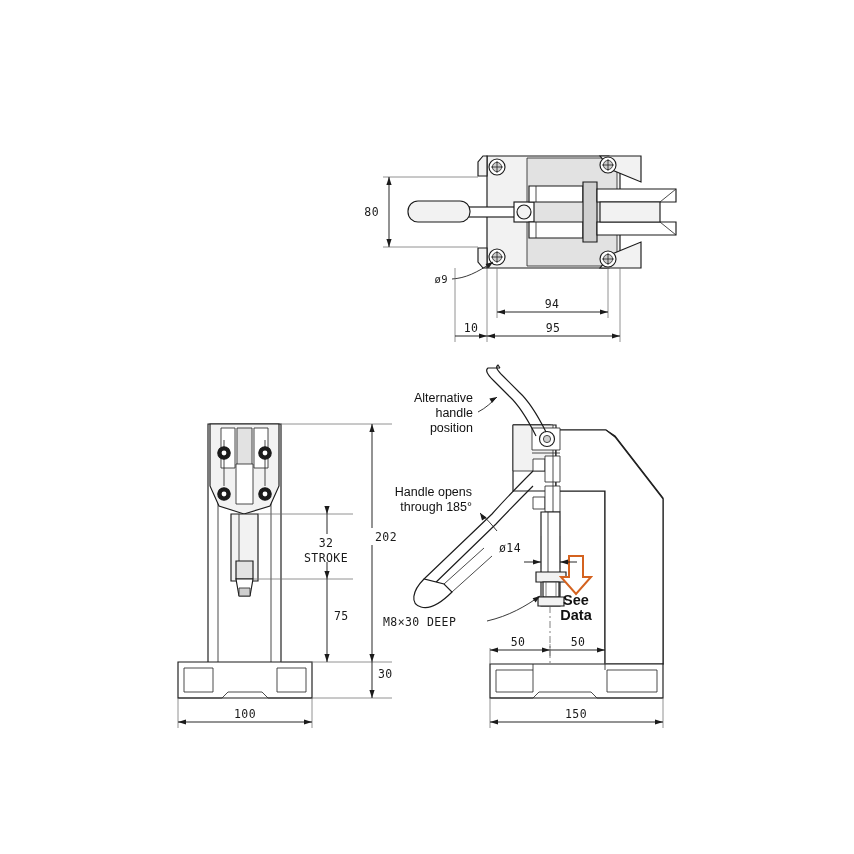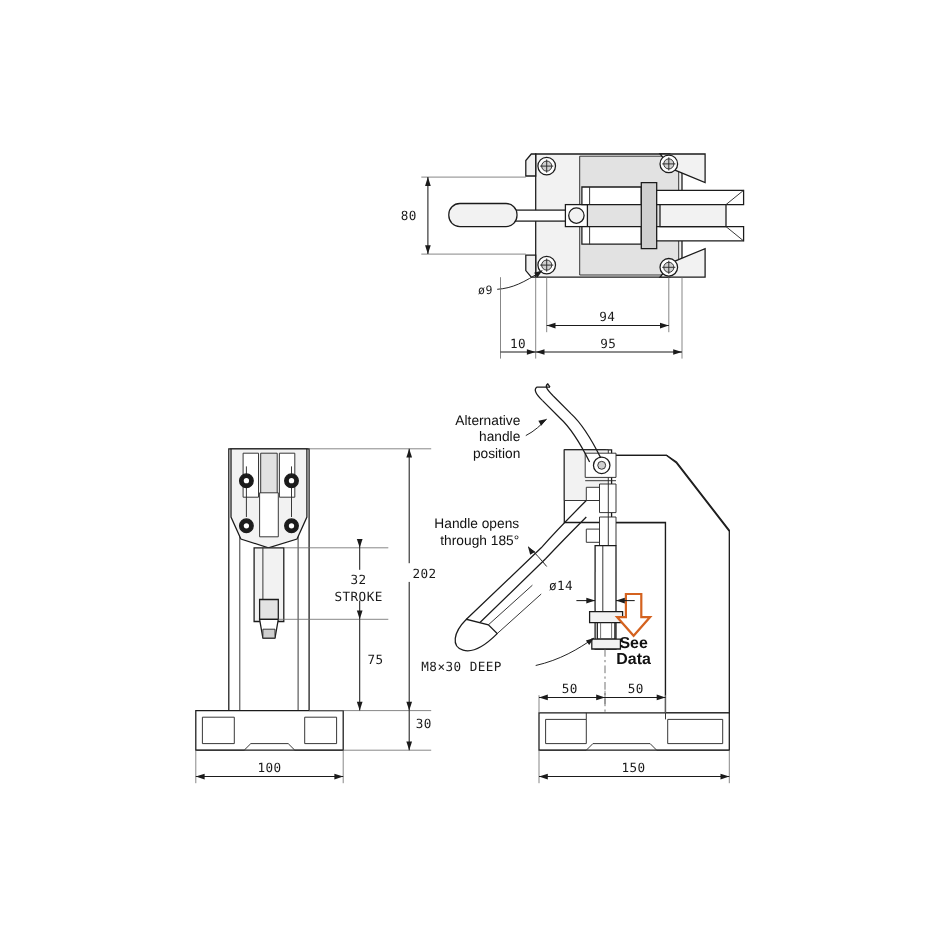--- a/index.html
+++ b/index.html
@@ -10,21 +10,21 @@
   }
   body {
     width: 854px;
     height: 854px;
     font-family: "Liberation Sans", sans-serif;
     overflow: hidden;
     position: relative;
   }
   #drawing-root {
     position: absolute;
-    top: 0; left: 0;
+    top: 16px; left: 0;
     width: 854px;
     height: 623px;
     text-align: right;
   }
   svg { display: block; }
 
   .ln      { stroke: #1b1b1b; stroke-width: 1.15; fill: none; stroke-linejoin: miter; stroke-linecap: butt; }
   .ln-thin { stroke: #2a2a2a; stroke-width: 0.85; fill: none; }
   .ln-hair { stroke: #4a4a4a; stroke-width: 0.7;  fill: none; }
   .ln-lead { stroke: #222222; stroke-width: 0.9;  fill: none; }

